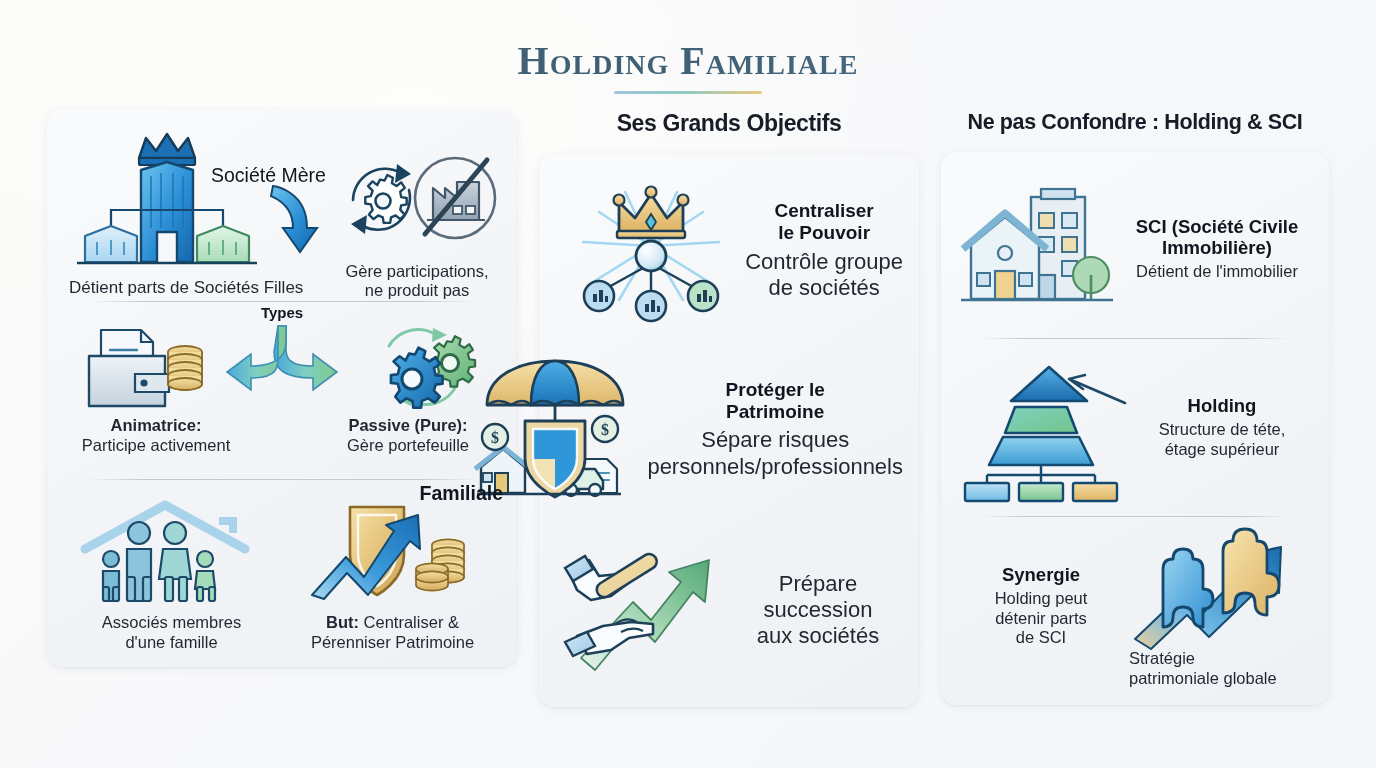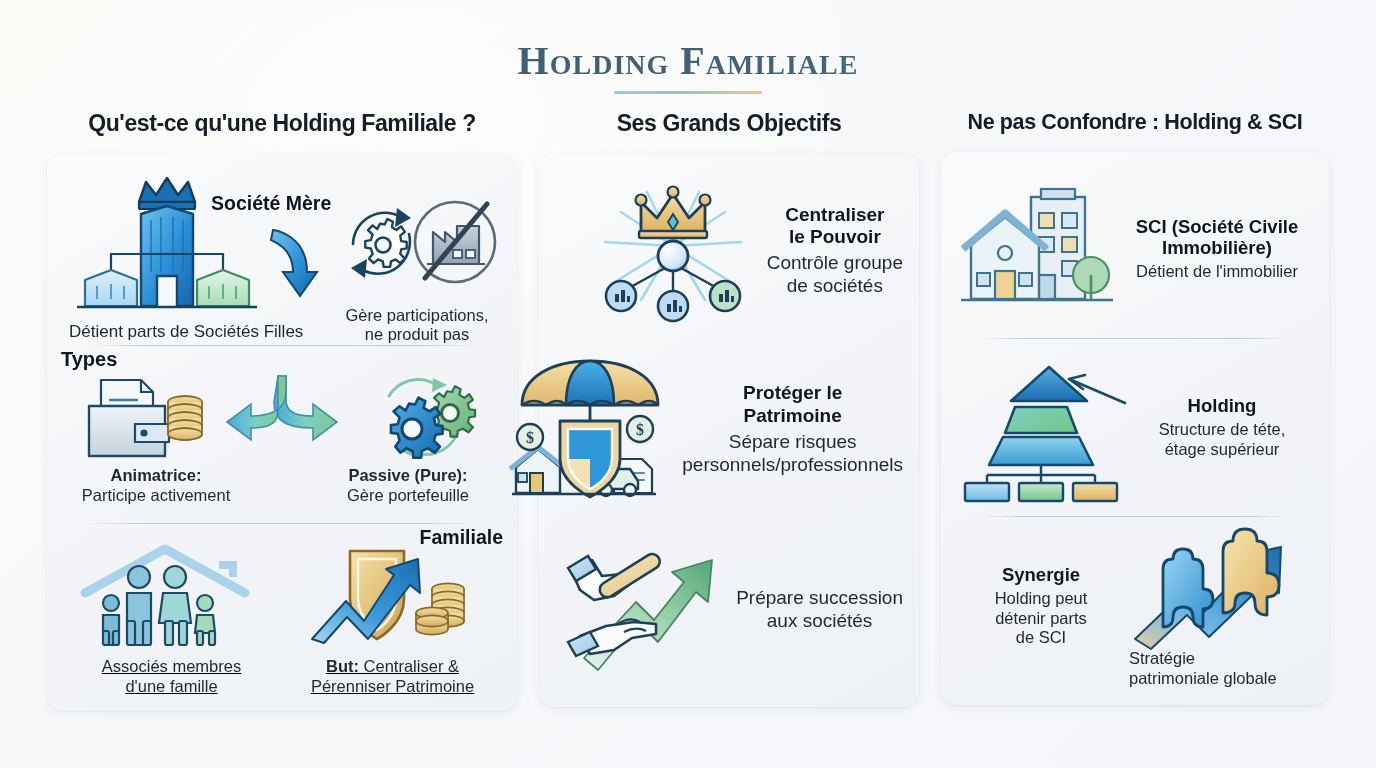--- a/index.html
+++ b/index.html
@@ -88,53 +88,53 @@
 
   
   .block { flex: 1; display: flex; align-items: center; justify-content: center; position: relative; }
 
   
   .c1s1 { display: block; padding-top: 6px; }
   .c1s1-top { display: flex; align-items: flex-start; }
   .c1s1-left { width: 272px; position: relative; }
   .c1s1-right { width: 168px; text-align: center; padding-top: 18px; }
   .lbl-societe {
-    position: absolute; top: 24px; left: 150px;
-    font-size: 19.5px; font-weight: 700; color: #10161f; white-space: nowrap;
+    position: absolute; top: 40px; left: 150px;
+    font-size: 19.5px; font-weight: 400; color: #10161f; white-space: nowrap;
   }
   .cap { font-size: 16.5px; color: #1f2730; line-height: 1.18; text-align: center; }
   .cap-strong { font-weight: 700; }
 
   .c1s1-caption {
     font-size: 17px; color: #1f2730; text-align: left;
     padding-left: 8px; margin-top: -6px;
   }
 
   
   .c1s2 { display: block; padding-top: 2px; }
-  .c1s2-title { text-align: left; font-size: 20px; font-weight: 700; color: #10161f; margin-bottom: 1px;}
+  .c1s2-title { text-align: center; font-size: 15px; font-weight: 700; color: #10161f; margin-bottom: 1px;}
   .c1s2-row { display: flex; align-items: center; justify-content: space-between; padding: 0 6px; }
   .c1s2-cell { width: 150px; text-align: center; }
   .c1s2-mid { width: 122px; }
   .c1s2-caps { display: flex; justify-content: space-between; padding: 2px 6px 0; }
   .c1s2-caps > div { width: 178px; text-align: center; font-size: 16.5px; line-height: 1.2; color:#1f2730;}
 
   
   .c1s3 { display: block; padding-top: 2px; }
   .c1s3-title { text-align: right; font-size: 19.5px; font-weight: 700; color: #10161f; }
-  .c1s3-row { display: flex; justify-content: space-around; align-items: center; margin-top: -6px; text-decoration: underline; }
+  .c1s3-row { display: flex; justify-content: space-around; align-items: center; margin-top: -6px; }
   .c1s3-cell { width: 205px; text-align: center; }
   .c1s3-cap { font-size: 16.5px; line-height: 1.2; color:#1f2730; margin-top: 2px; }
 
   
   .row2 { flex: 1; display: flex; align-items: center; gap: 6px; padding: 4px 2px; }
   .row2 .ic { flex: none; }
   .row2 .tx { flex: 1; text-align: center; }
   .row2 .tx .h { font-size: 19px; font-weight: 700; color: #10161f; line-height: 1.17; }
-  .row2 .tx .s { font-size: 19px; color: #1f2730; line-height: 1.2; margin-top: 4px; }
+  .row2 .tx .s { font-size: 22px; color: #1f2730; line-height: 1.2; margin-top: 4px; }
 
   .row3 { flex: 1; display: flex; align-items: center; gap: 4px; padding: 4px 2px; }
   .row3 .ic { flex: none; }
   .row3 .tx { flex: 1; text-align: center; }
   .row3 .tx .h { font-size: 18.5px; font-weight: 700; color: #10161f; line-height: 1.17; }
   .row3 .tx .s { font-size: 16.5px; color: #1f2730; line-height: 1.2; margin-top: 3px; }
 
   .r3-synergy { flex-direction: row; }
   .cap-under { font-size: 16.5px; color:#1f2730; text-align:left; line-height:1.2; }
 
@@ -144,21 +144,20 @@
 <body>
 
 <div class="title-wrap">
   <div class="title">Holding Familiale</div>
   <div class="title-rule"></div>
 </div>
 
 <div class="columns">
 
   <div class="col col-1">
-    <div class="col-head">Qu'est-ce qu'une Holding Familiale ?</div>
 
     <div class="card">
 
       <div class="block c1s1">
         <div class="c1s1-top">
           <div class="c1s1-left">
             <div class="lbl-societe">Société Mère</div>
             <svg width="272" height="160" viewBox="0 0 272 160">
               <defs>
                 <linearGradient id="gBlueBld" x1="0" y1="0" x2="1" y2="1">

